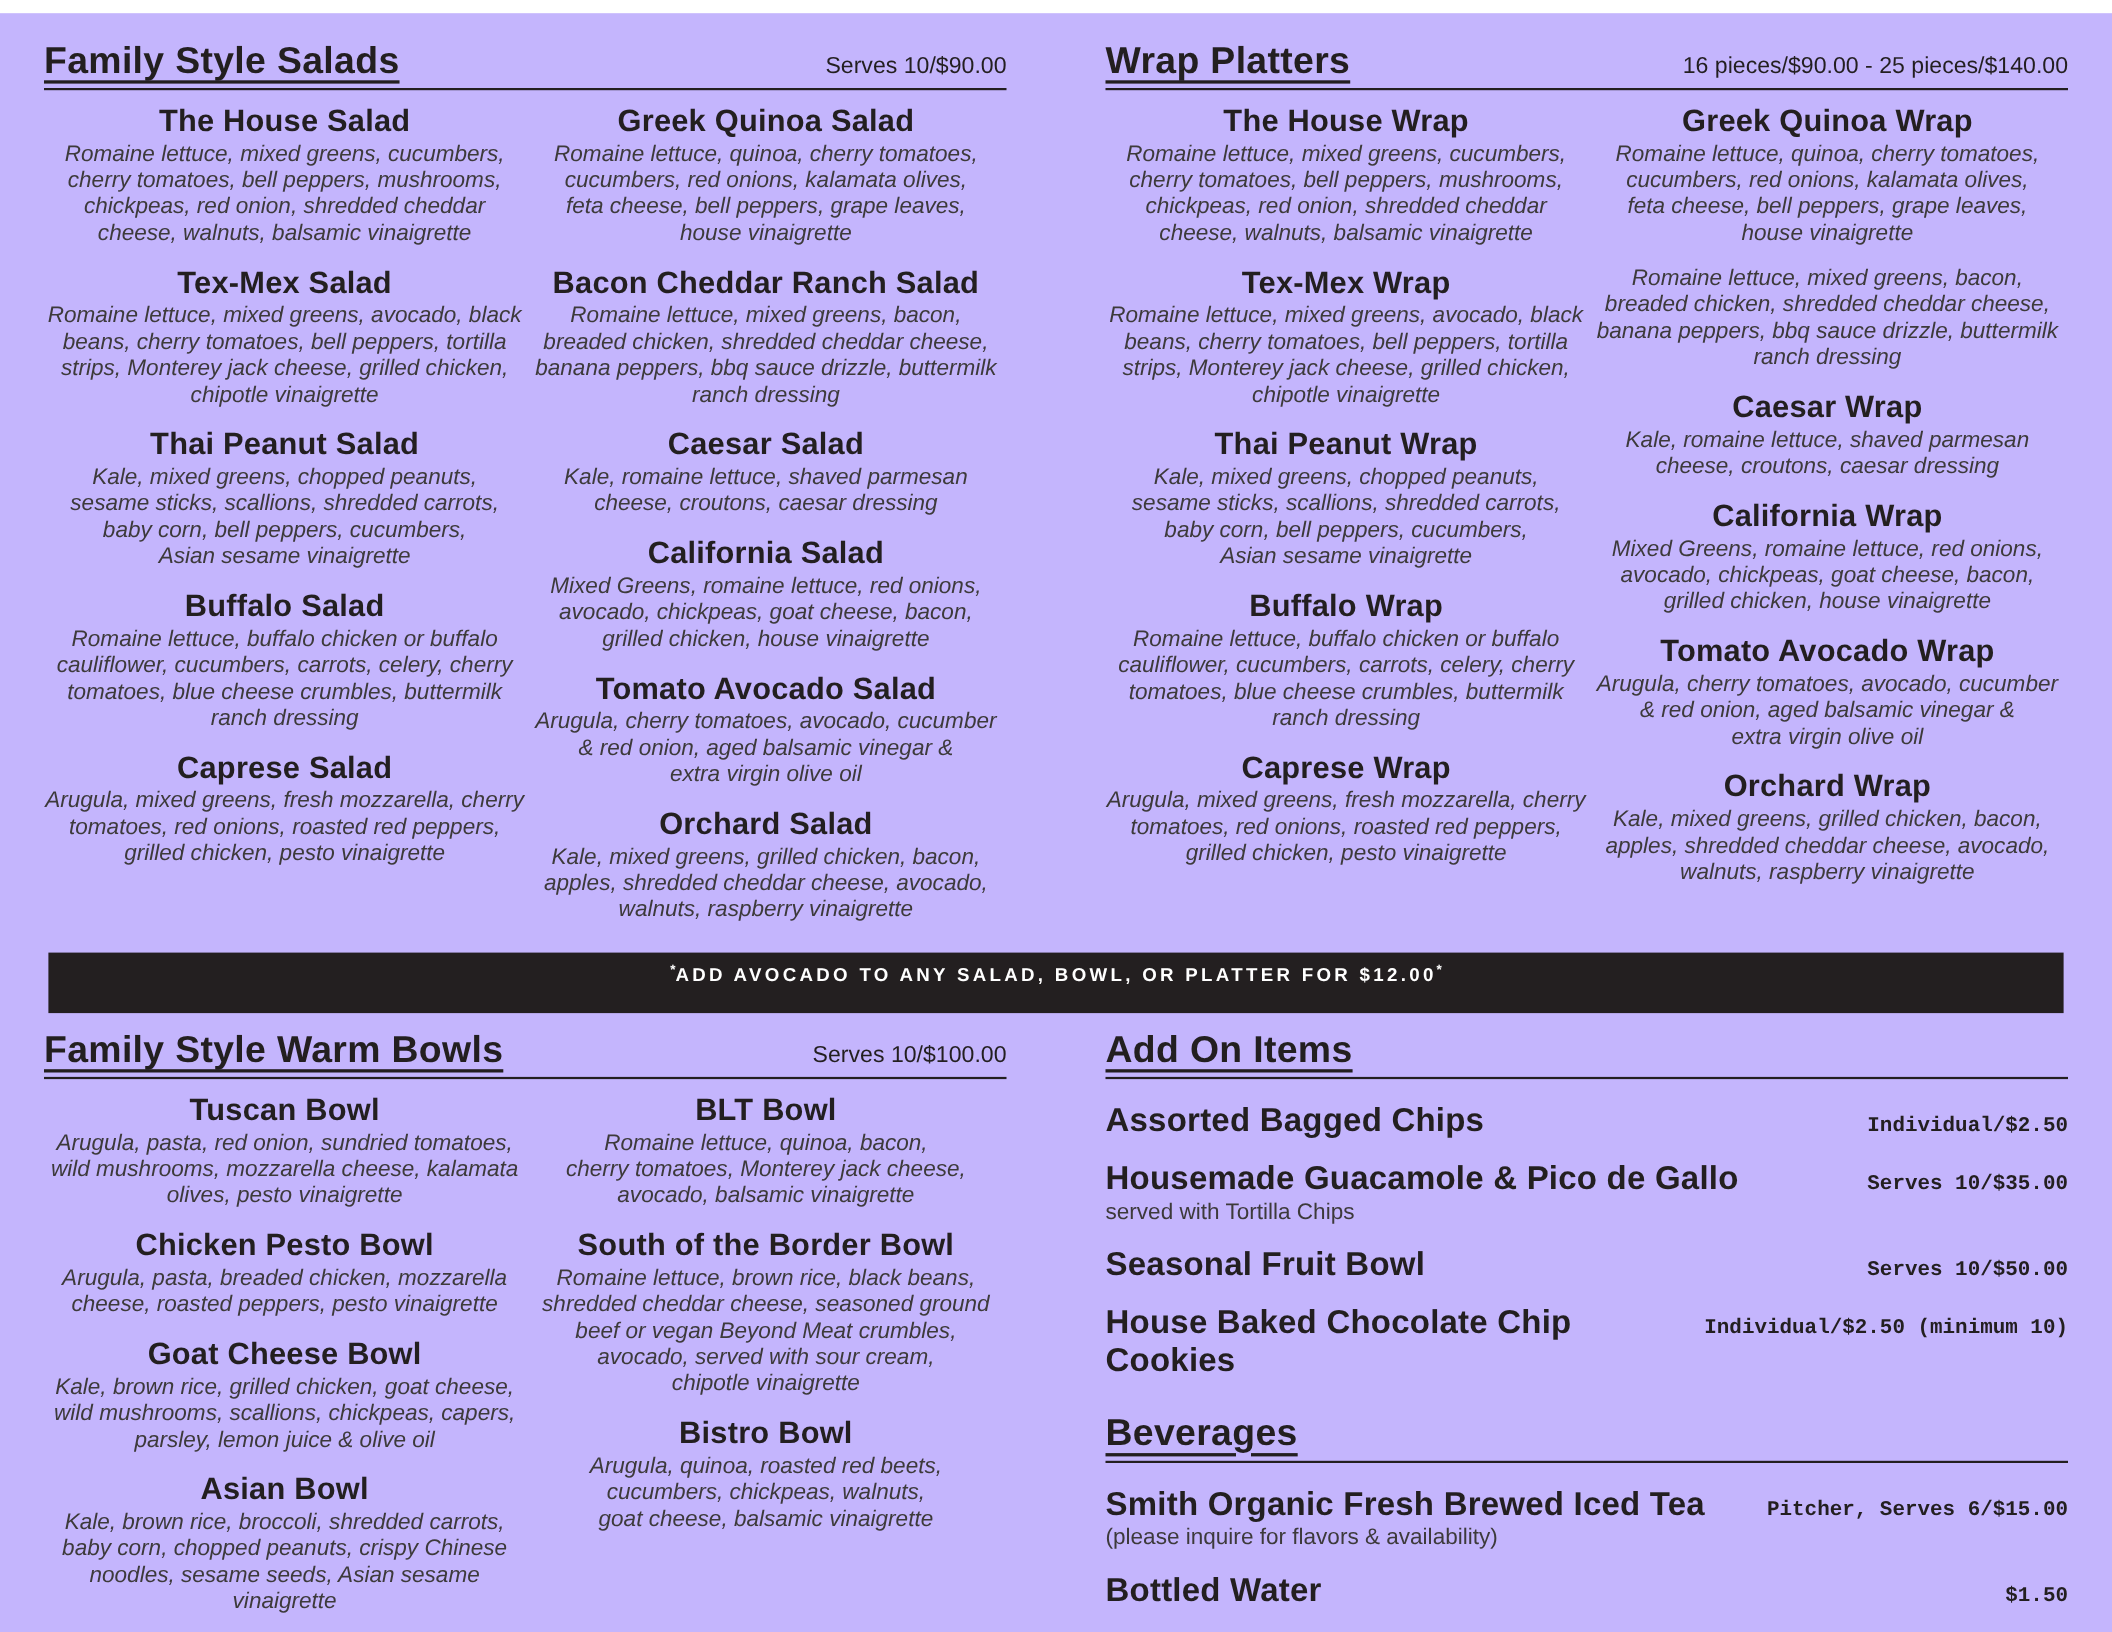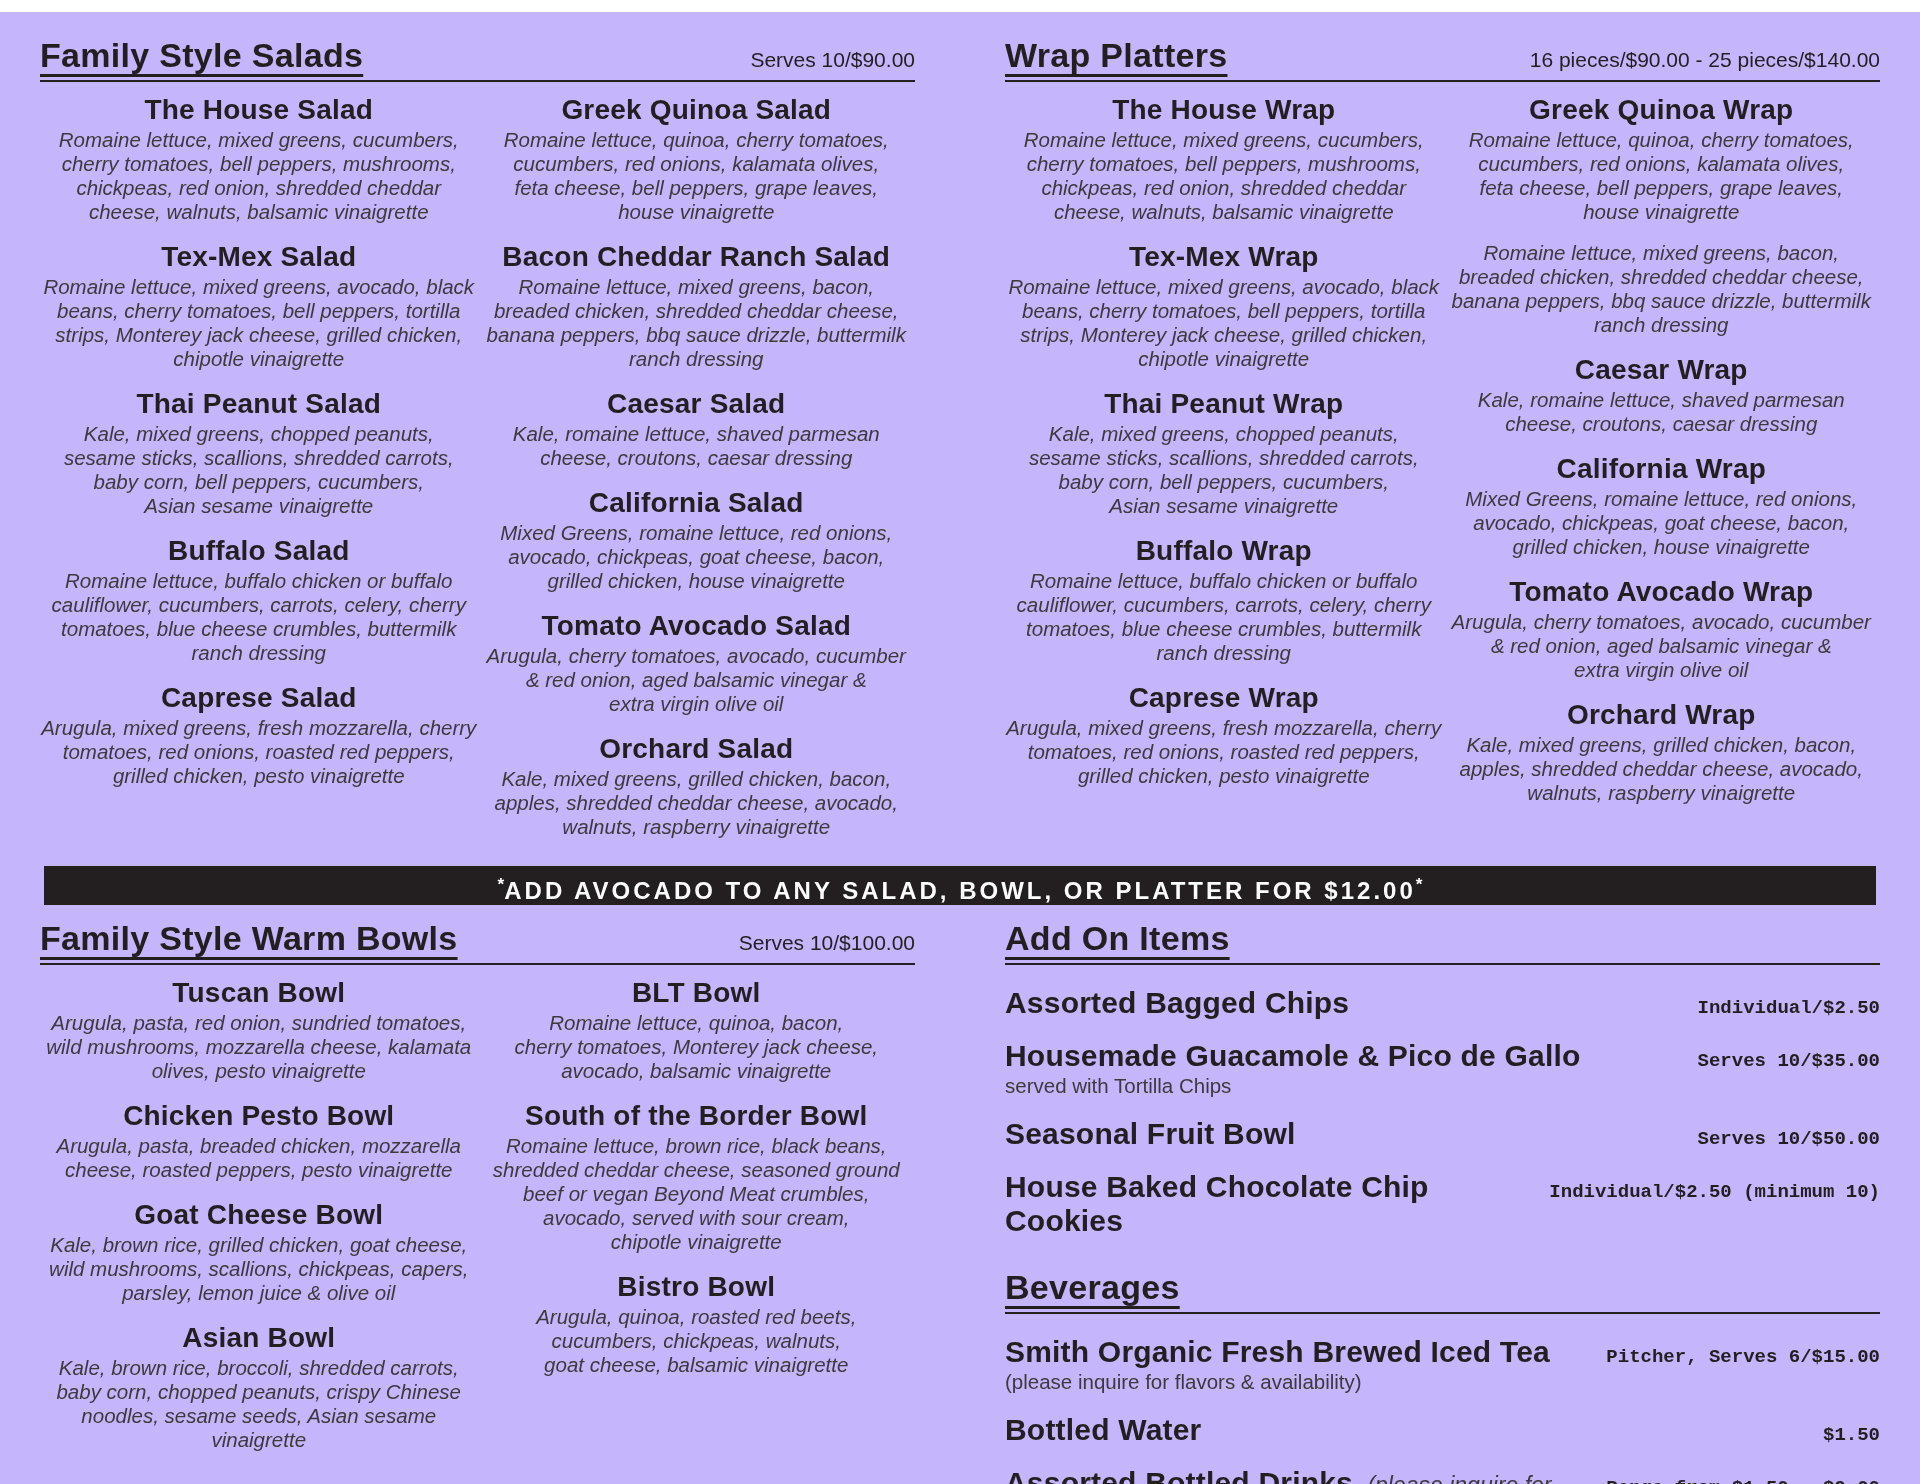--- a/index.html
+++ b/index.html
@@ -67,24 +67,24 @@
     color: #3d3a3b;
     white-space: pre-line;
   }
 
   
   .banner {
     margin: 10px 4px 14px 4px;
     background: #231f20;
     color: #ffffff;
     text-align: center;
-    font-size: 24px;
+    font-size: 17px;
     font-weight: 700;
     letter-spacing: 3px;
-    padding: 8px 0 0 0;
+    padding: 8px 0 24px 0;
   }
   .banner .star {
     vertical-align: super;
     font-size: 0.72em;
     letter-spacing: 0;
   }
 
   
   .rows { padding-top: 2px; }
   .row-item {

